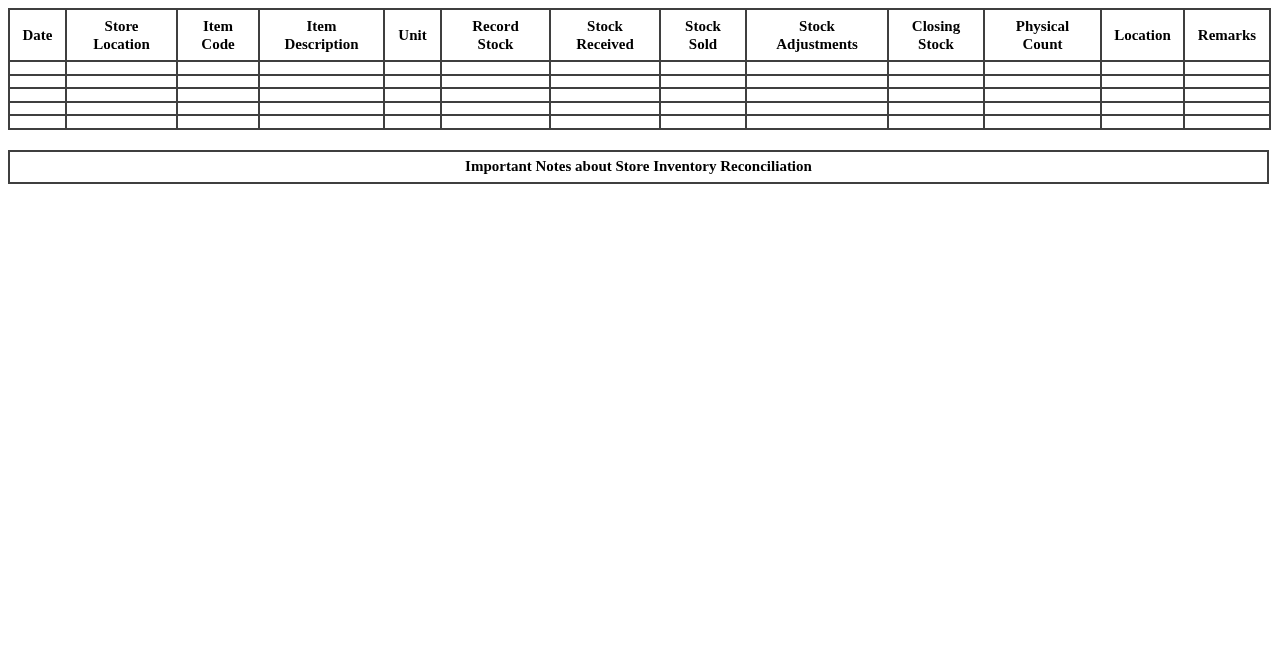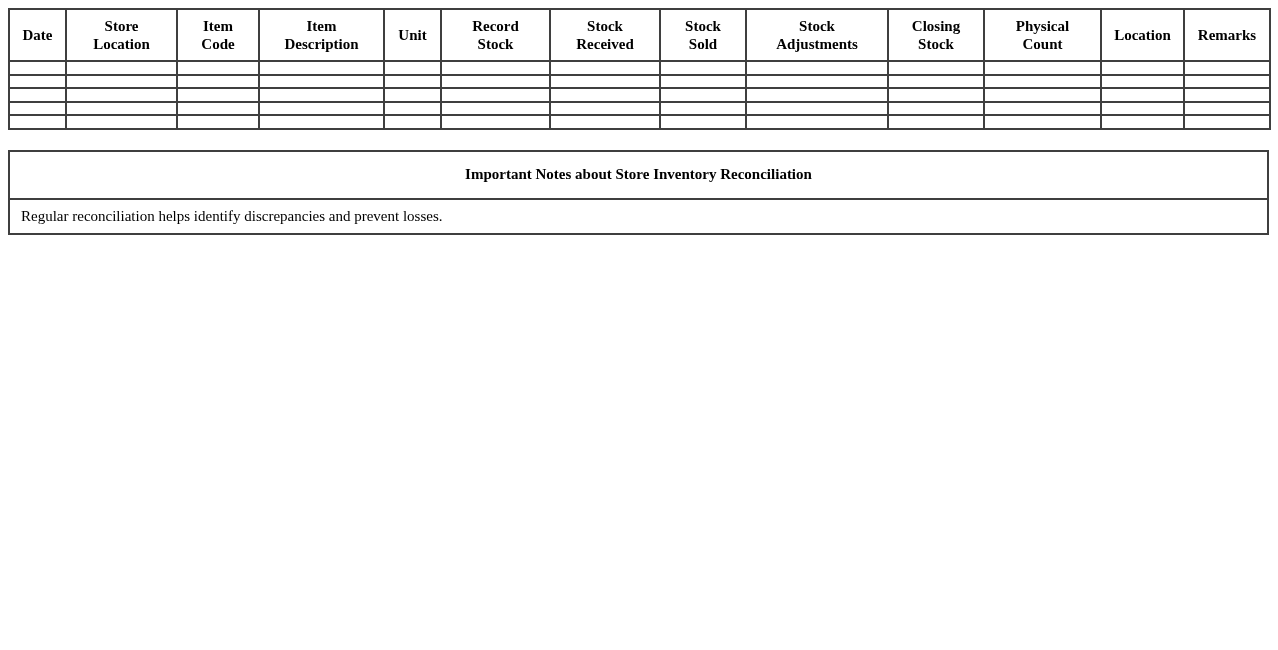--- a/index.html
+++ b/index.html
@@ -44,21 +44,21 @@
   
   .notes-table {
     margin-top: 20px;
   }
   .notes-table .notes-title-cell {
     font-weight: bold;
     font-size: 15px;
     text-align: center;
     vertical-align: middle;
     height: 30px;
-    padding: 8px;
+    padding: 0;
   }
   .notes-table .note-cell {
     font-size: 15px;
     text-align: left;
     vertical-align: middle;
     height: 33px;
     padding: 0 6px 0 11px;
   }
 </style>
 </head>
@@ -185,19 +185,16 @@
           <td></td>
         </tr>
       </tbody>
   </table>
 
   <table class="notes-table">
     <tbody>
       <tr>
         <td class="notes-title-cell">Important Notes about Store Inventory Reconciliation</td>
       </tr>
-      <tr>
-        <td class="note-cell">Regular reconciliation helps identify discrepancies and prevent losses.</td>
-      </tr>
     </tbody>
   </table>
 
 </div>
 
 </body></html>

